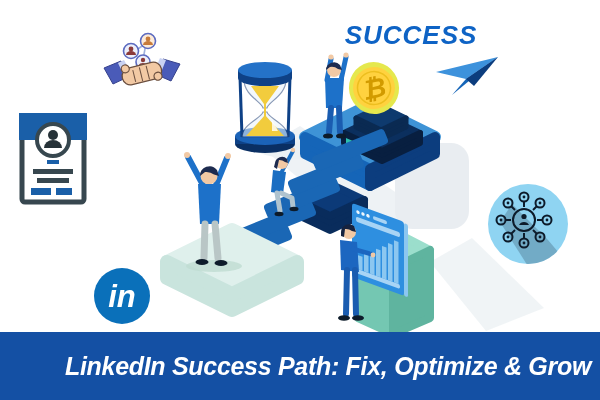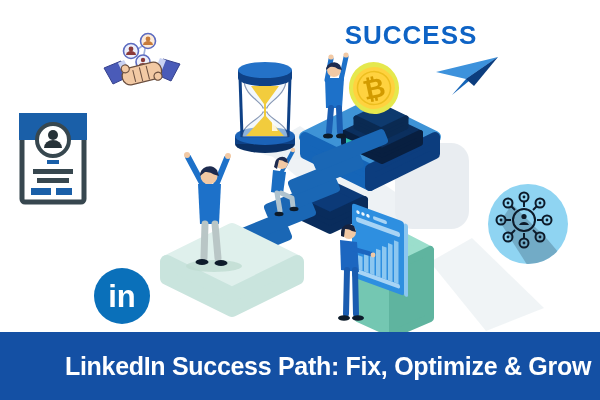--- a/index.html
+++ b/index.html
@@ -1,18 +1,19 @@
 <!DOCTYPE html>
 <html style="--banner-bg: #1450A4; --banner-fg: #FFFFFF; --success-blue: #0E63C5; --linkedin-blue: #0A70BA; --stair-blue: #1A67B5; --platform-top: #3E93D6; --platform-left: #1565B8; --platform-dark: #0C3D7E; --base-navy: #0C3A78; --mint-top: #DFF0EC; --mint-side: #C9E4DD; --teal-top: #9BDECC; --teal-left: #74C7B2; --teal-right: #5FB49F; --browser-blue: #2E8FE0; --browser-light: #A8D4F5; --coin-face: #FFD23F; --coin-rim: #E5E84D; --coin-symbol: #D29B00; --sky-circle: #8FD4F2; --skin: #F2C9A4; --shirt-blue: #1D71C9; --pants-gray: #B9C6C6; --hair-navy: #1D2B4F; --sand-yellow: #F2CC3D; --sleeve-indigo: #4A5BB8; --shadow-gray: #ECF1F4;"><head>
 <meta charset="utf-8">
 <style>
   html,body{margin:0;padding:0;background:#fff;}
   #stage{
     position:relative;width:600px;height:400px;overflow:hidden;background:#ffffff;
     font-family:"Liberation Sans",sans-serif;
+    font-style:italic;
   }
   #scene{position:absolute;left:0;top:0;}
   #banner{
     position:absolute;left:0;bottom:0;width:600px;height:68px;
     background:var(--banner-bg,#1450A4);
     display:flex;align-items:center;justify-content:center;padding-left:28px;
   }
   #banner .banner-text{
     color:var(--banner-fg,#fff);
     font-size:25px;font-weight:bold;letter-spacing:-0.3px;white-space:nowrap;

